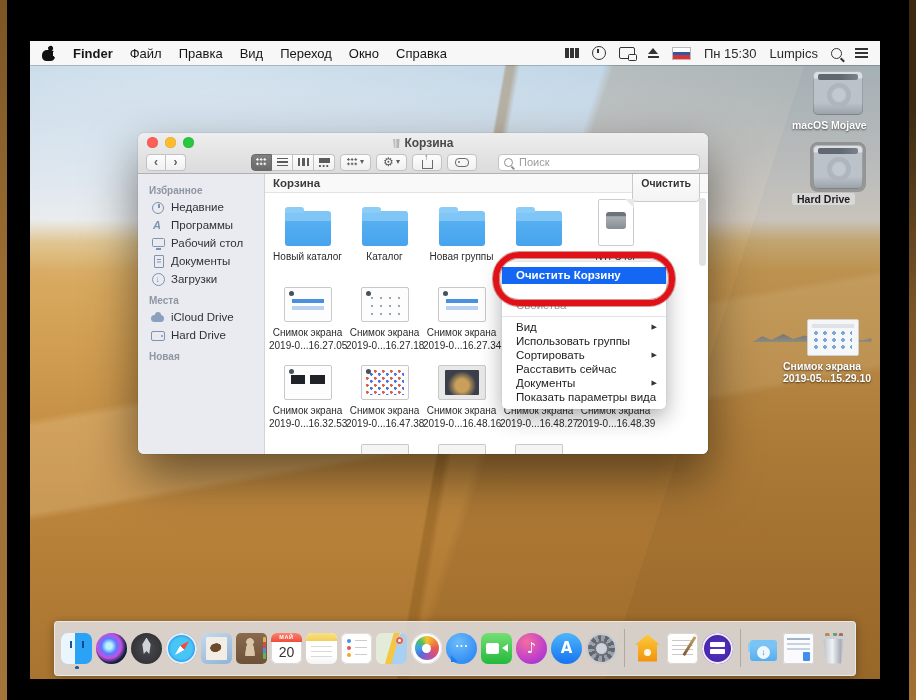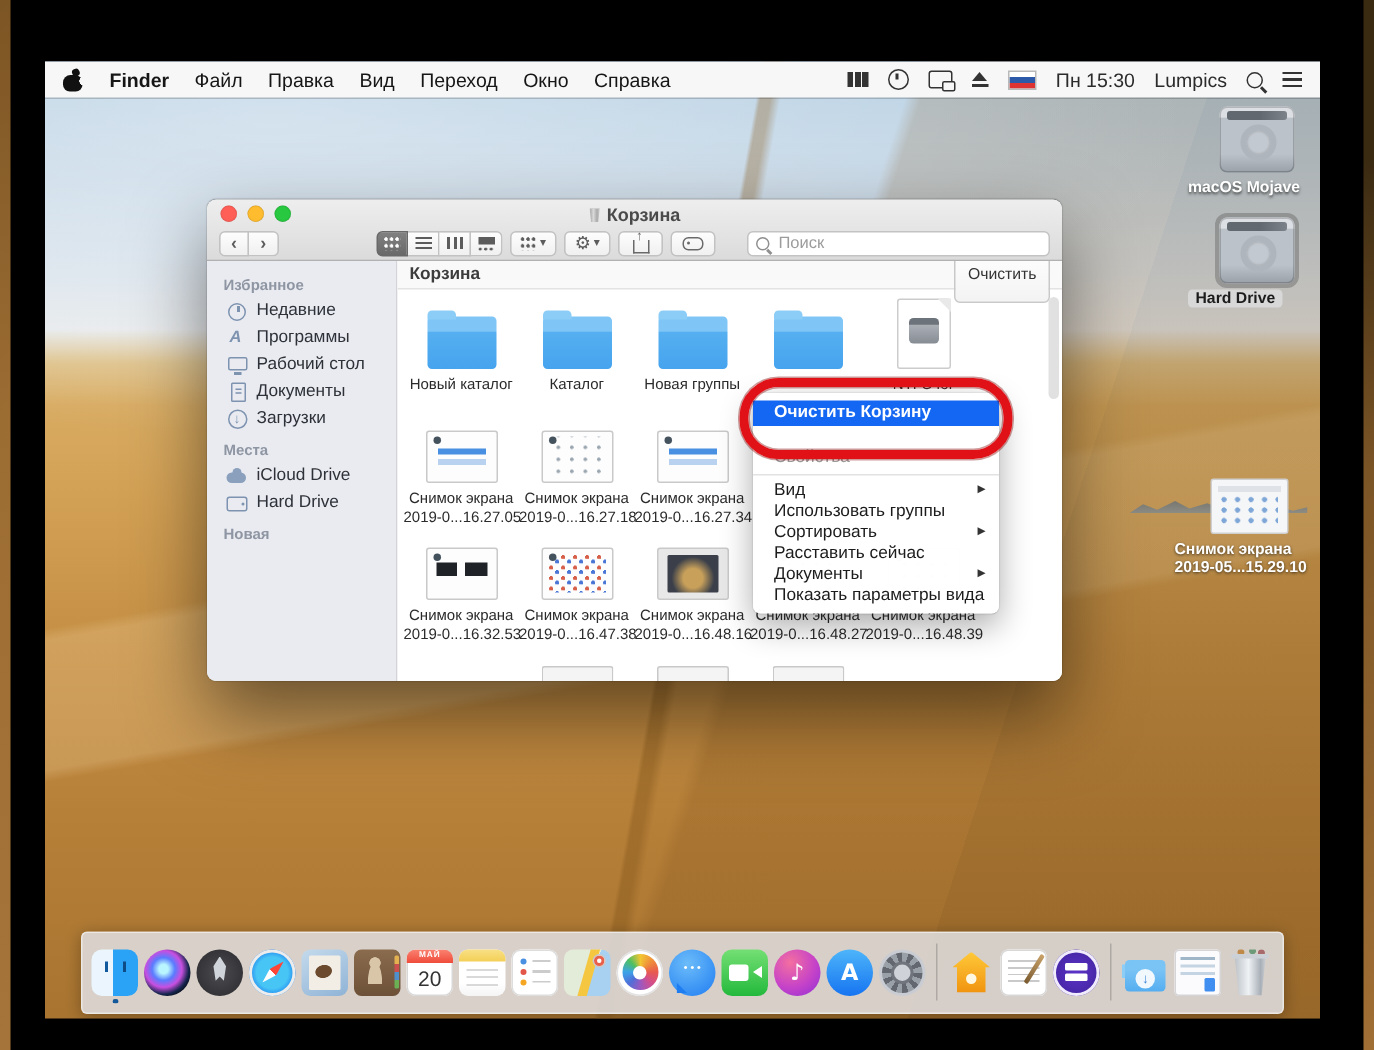--- a/index.html
+++ b/index.html
@@ -113,21 +113,21 @@
   .sic-downloads::before{content:"";position:absolute;left:1px;top:0;width:11px;height:11px;border:1.5px solid #7e93b0;border-radius:50%}
   .sic-downloads::after{content:"↓";position:absolute;left:4.6px;top:1.5px;font-size:9px;color:#7e93b0}
   .sic-cloud::before{content:"";position:absolute;left:0;bottom:2px;width:13px;height:7px;background:#8aa0bc;border-radius:5px}
   .sic-cloud::after{content:"";position:absolute;left:3.5px;top:1px;width:6px;height:6px;background:#8aa0bc;border-radius:50%}
   .sic-drive::before{content:"";position:absolute;left:0;top:2px;width:12px;height:8px;border:1.5px solid #7e93b0;border-radius:2px}
   .sic-drive::after{content:"";position:absolute;right:2.5px;top:6px;width:2px;height:2px;border-radius:50%;background:#7e93b0}
 
   .content{flex:1;position:relative;background:#fff;overflow:hidden}
   .content-header{height:18px;background:#f9f9f9;border-bottom:1px solid #e3e3e3;display:flex;align-items:center;
     padding:0 8px;font-size:11.5px;font-weight:600;color:#3c3c3c}
-  .clear-btn{margin-left:auto;font-size:10.5px;font-weight:400;color:#333;border:1px solid #c8c8c8;border-radius:4px;
+  .clear-btn{margin-left:auto;font-size:10.5px;font-weight:700;color:#333;border:1px solid #c8c8c8;border-radius:4px;
     background:linear-gradient(#fff,#f3f3f3);padding:12px 8px}
   .vscroll{position:absolute;right:2px;top:24px;width:7px;height:68px;border-radius:4px;background:#d9d9d9;opacity:.8;z-index:2}
 
   
   .fitem{position:absolute;width:77px;text-align:center;z-index:1}
   .ficon{display:flex;align-items:flex-end;justify-content:center}
   .r0 .ficon{height:46px}
   .flabel{margin-top:5px;font-size:10px;line-height:12.5px;color:#2b2b2b;white-space:nowrap}
   .folder{width:46px;height:35px;position:relative;border-radius:3px;
     background:linear-gradient(180deg,#7fc6f6 0 28%,#55aff0 30%,#46a3ee)}

